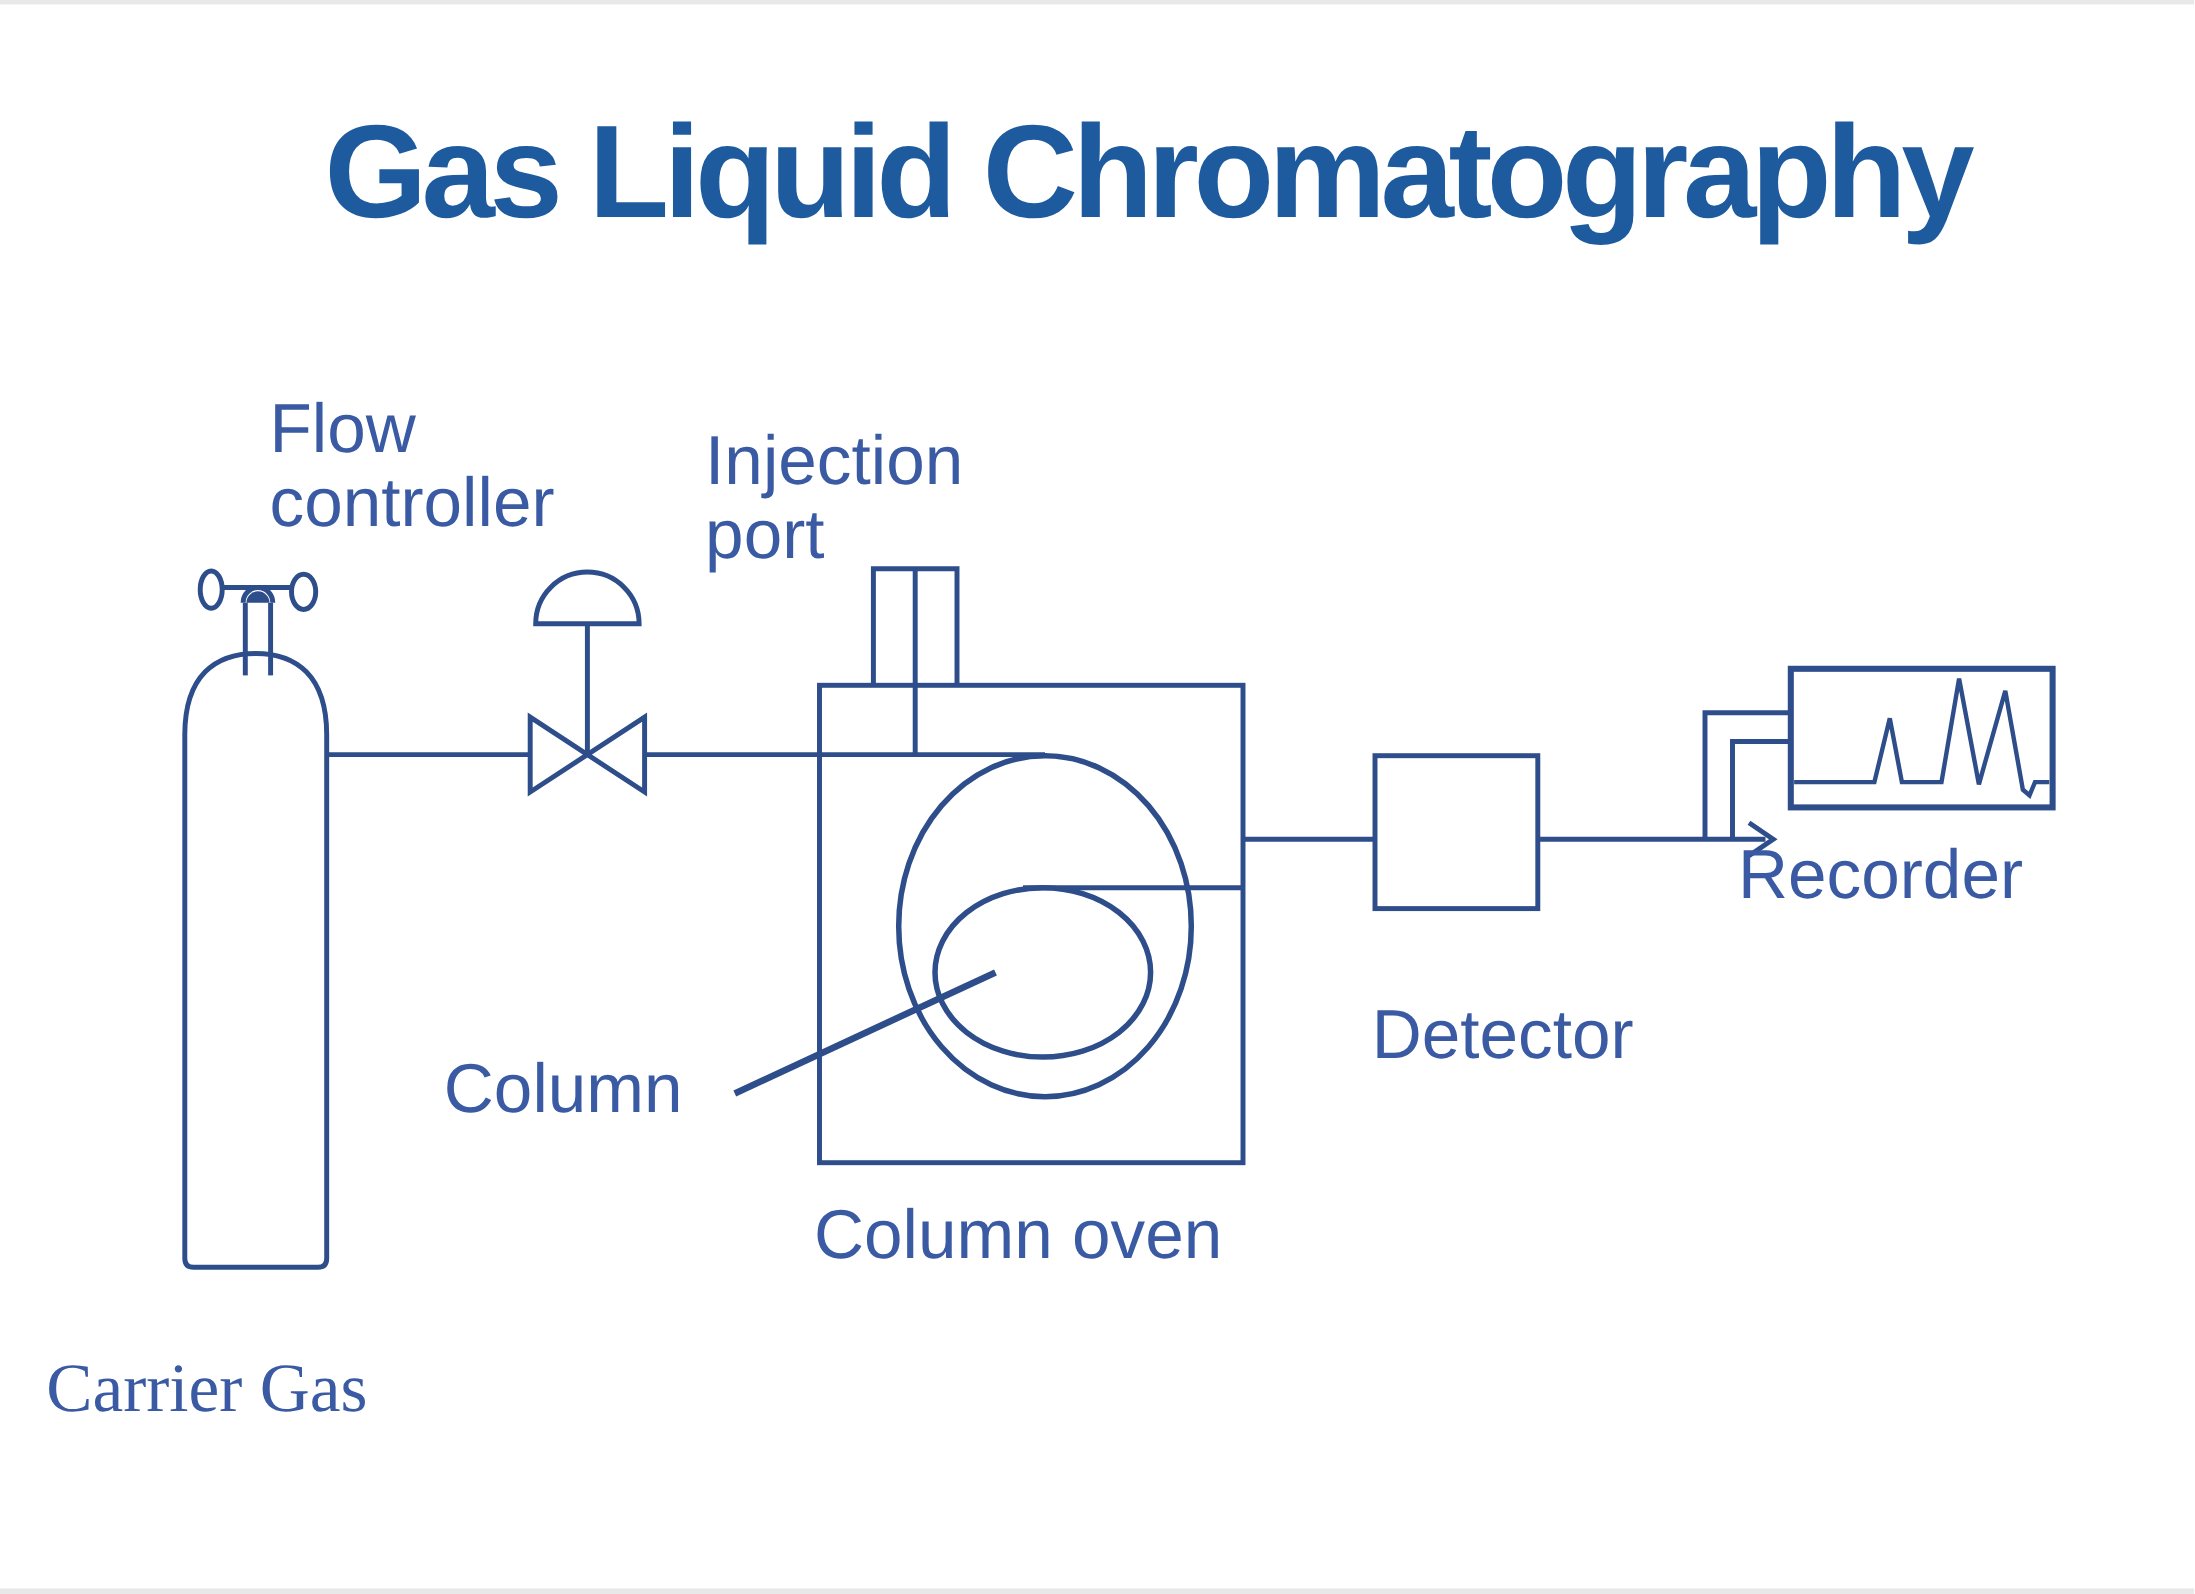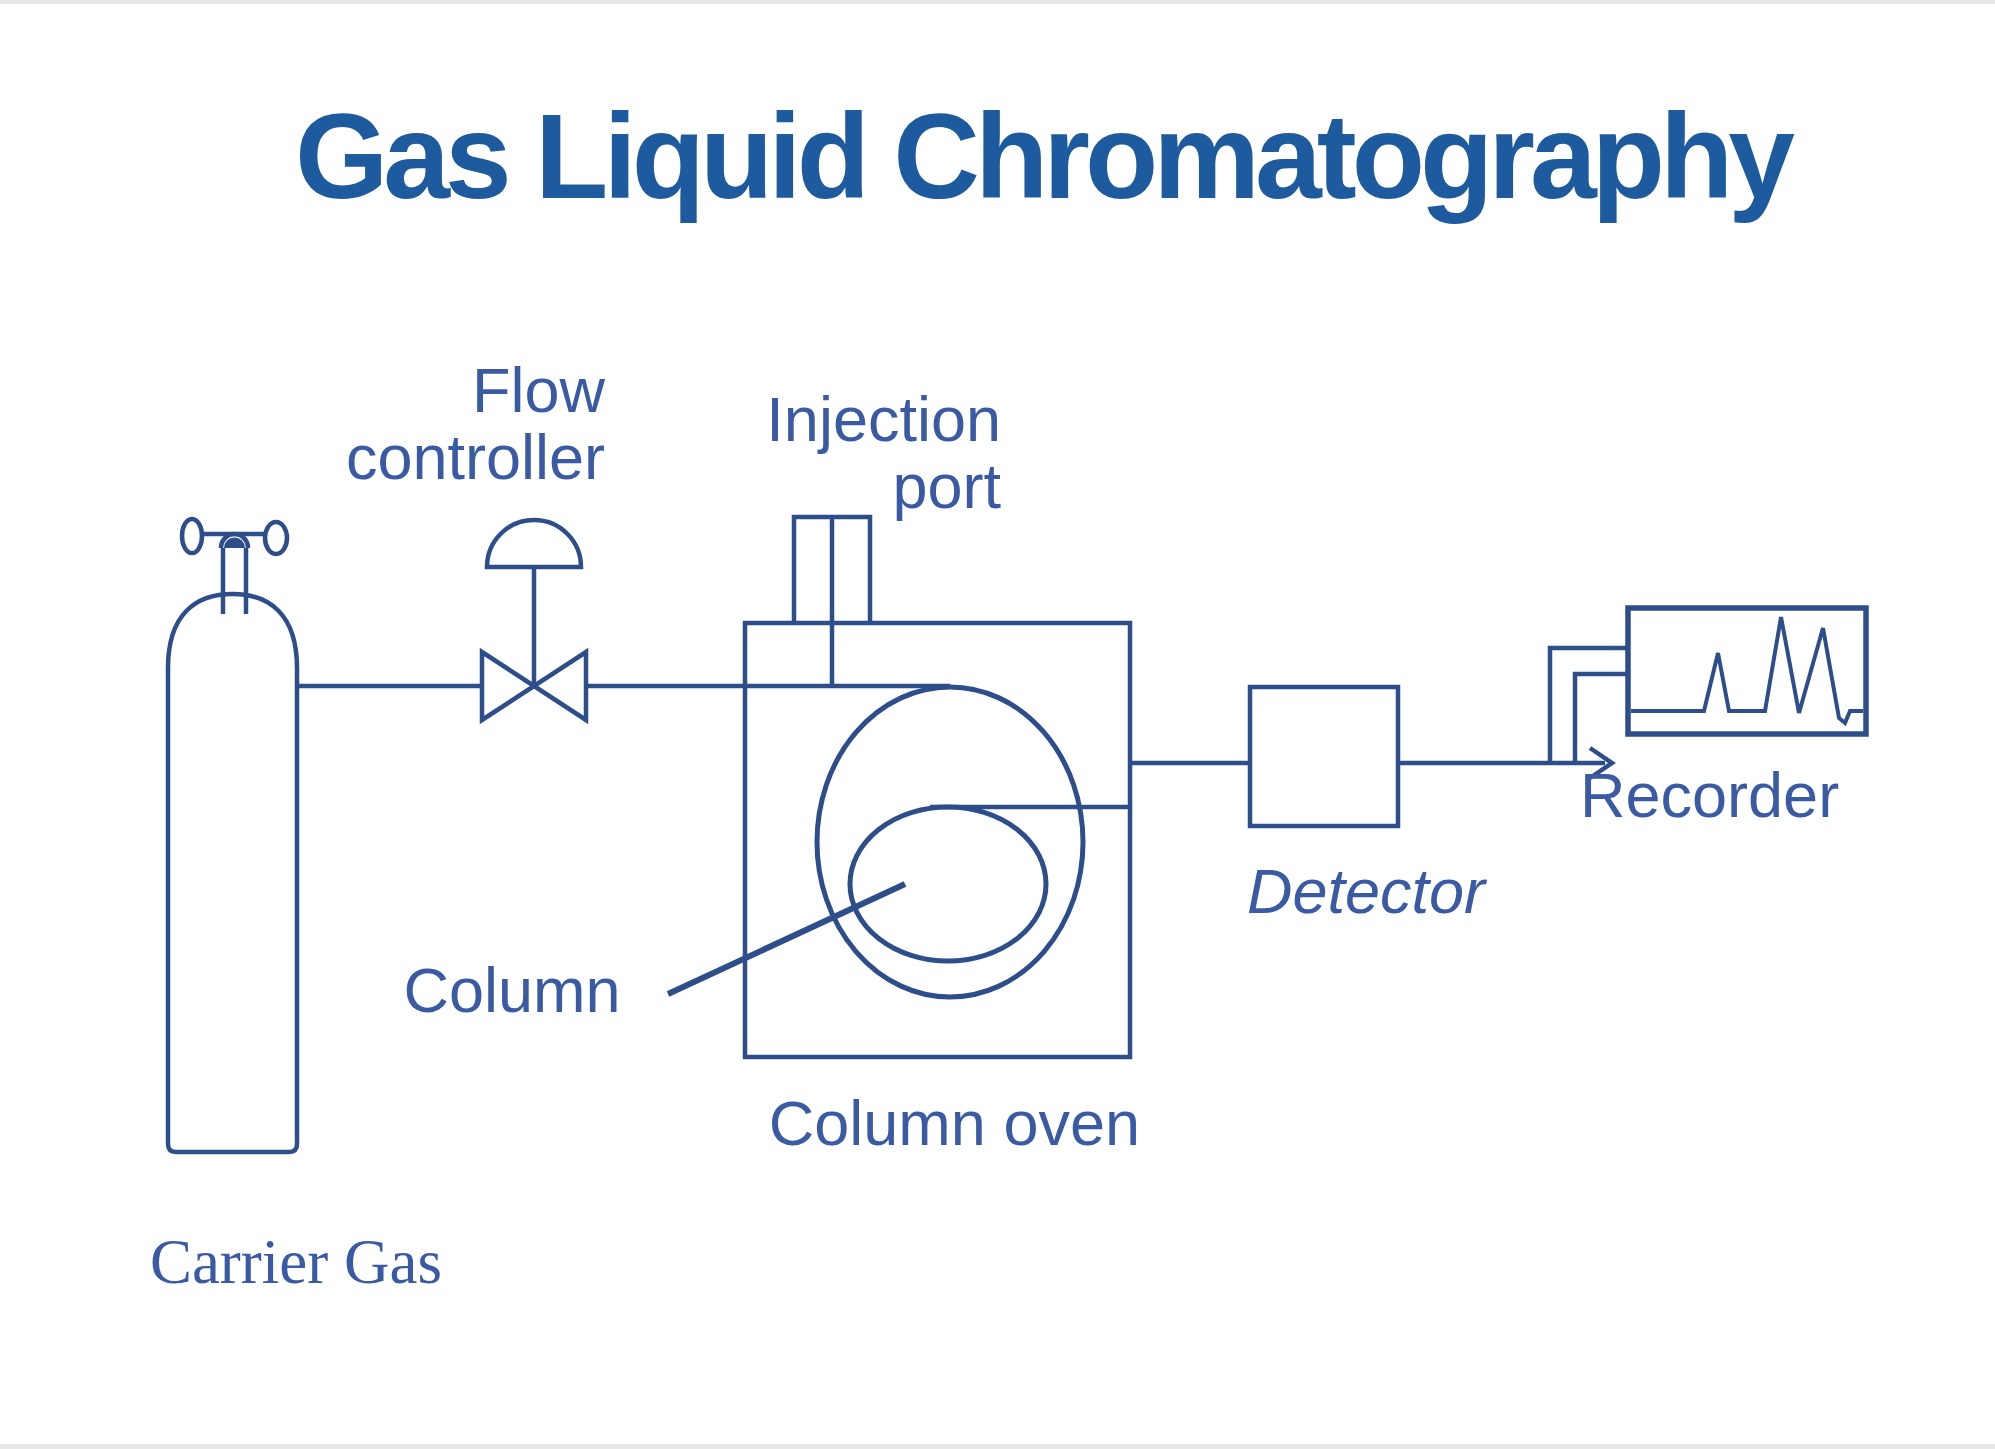--- a/index.html
+++ b/index.html
@@ -33,21 +33,21 @@
     left:0;top:91px;width:1995px;
     text-align:center;
     color:var(--title);
     font-weight:bold;
     font-size:120px;
     line-height:130px;
     letter-spacing:-5px;
     white-space:nowrap;
     padding-left:45px;
   }
-  .center{text-align:right;}
+  .center{text-align:left;}
   .right{text-align:center;}
   .lbl span{display:block;}
 </style>
 </head>
 <body>
 
 <div id="page">
 
   <div id="edge-top" class="page-edge"></div>
   <div id="edge-bottom" class="page-edge"></div>
@@ -127,17 +127,17 @@
     <span>Injection</span>
     <span>port</span>
   </div>
 
   <div class="lbl center" style="left:42px;top:1229px;width:400px;font-family:Liberation Serif, serif;">Carrier Gas</div>
 
   <div class="lbl right" style="left:362px;top:957px;width:300px;">Column</div>
 
   <div class="lbl center" style="left:740px;top:1090px;width:400px;">Column oven</div>
 
-  <div class="lbl" style="left:1247px;top:858px;font-style:italic;">Detector</div>
+  <div class="lbl" style="left:1247px;top:908px;">Detector</div>
 
   <div class="lbl" style="left:1580px;top:762px;">Recorder</div>
 
 </div>
 
 </body></html>

